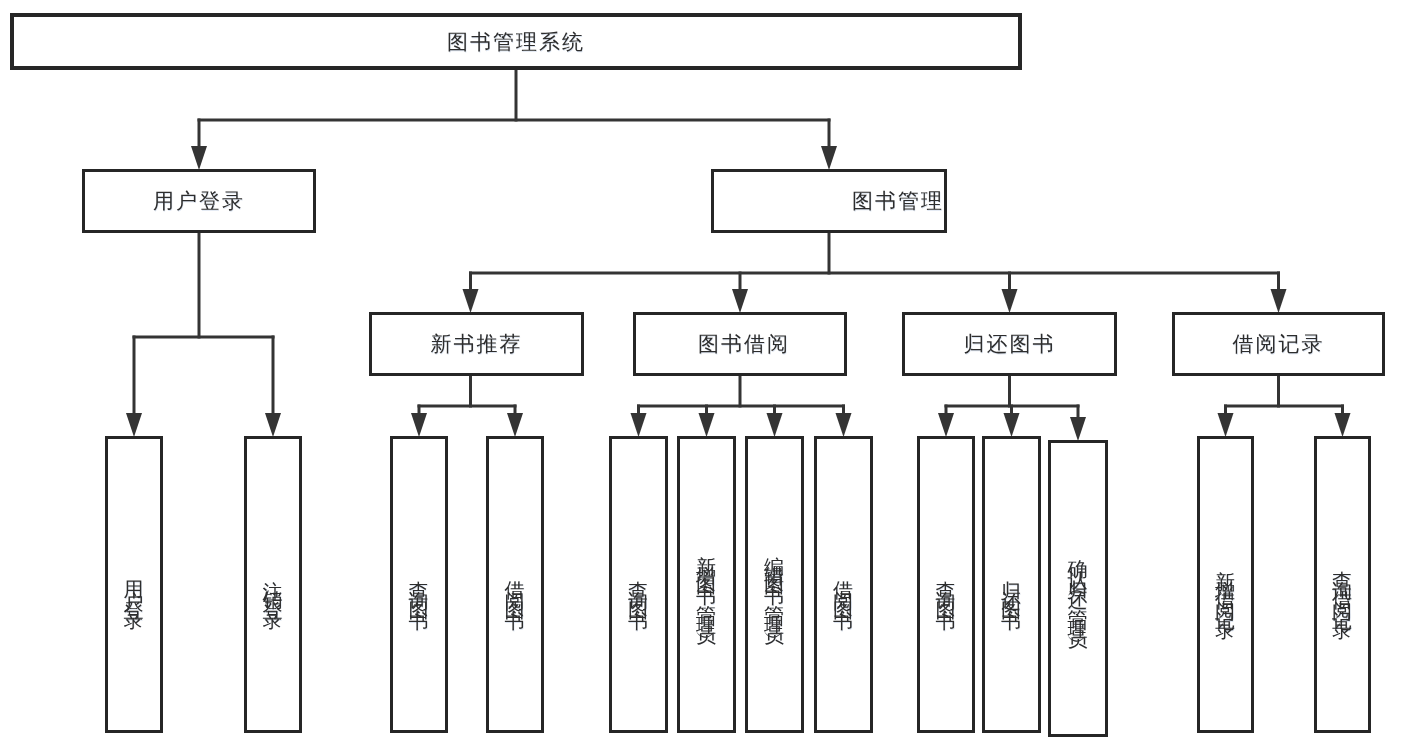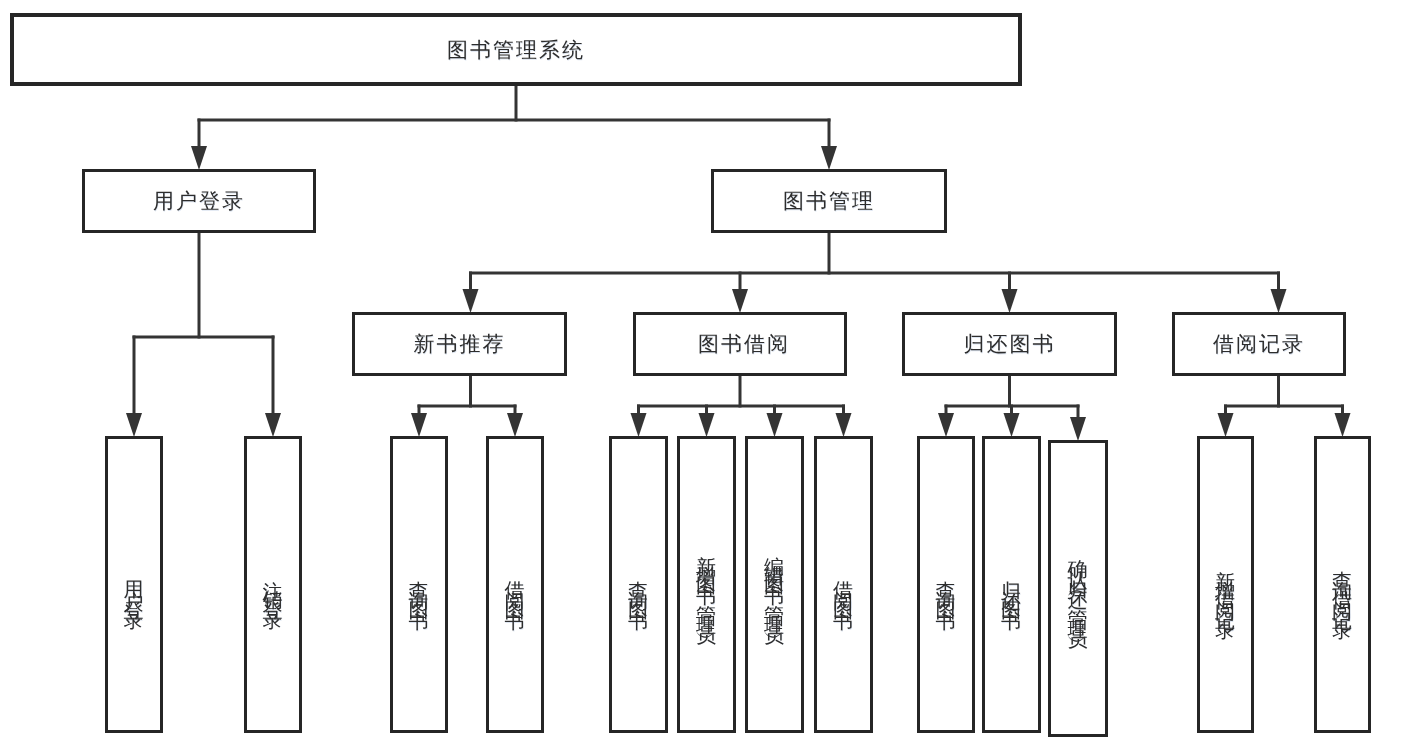--- a/index.html
+++ b/index.html
@@ -111,39 +111,39 @@
       <line x1="1078" y1="406" x2="1078" y2="424" stroke="#343434" stroke-width="3" stroke-linecap="square"></line>
       <polygon points="1070,417 1086,417 1078,441" fill="#343434"></polygon>
       <line x1="1278.5" y1="376" x2="1278.5" y2="406" stroke="#343434" stroke-width="3" stroke-linecap="square"></line>
       <line x1="1225.5" y1="406" x2="1342.5" y2="406" stroke="#343434" stroke-width="3" stroke-linecap="square"></line>
       <line x1="1225.5" y1="406" x2="1225.5" y2="420" stroke="#343434" stroke-width="3" stroke-linecap="square"></line>
       <polygon points="1217.5,413 1233.5,413 1225.5,437" fill="#343434"></polygon>
       <line x1="1342.5" y1="406" x2="1342.5" y2="420" stroke="#343434" stroke-width="3" stroke-linecap="square"></line>
       <polygon points="1334.5,413 1350.5,413 1342.5,437" fill="#343434"></polygon>
     </svg>
   <div id="nodes-layer">
-      <div class="node root" style="left: 10px; top: 13px; width: 1012px; height: 73px;">
+      <div class="node root" style="left: 10px; top: 13px; width: 1012px; height: 57px;">
         <span class="lbl">图书管理系统</span>
       </div>
       <div class="node" style="left: 82px; top: 169px; width: 234px; height: 64px;">
         <span class="lbl">用户登录</span>
       </div>
-      <div class="node" style="left: 711px; top: 169px; width: 236px; height: 64px;">
+      <div class="node" style="left: 711px; top: 169px; width: 236px; height: 64px; justify-content: flex-end;">
         <span class="lbl">图书管理</span>
       </div>
-      <div class="node" style="left: 352px; top: 312px; width: 215px; height: 64px;">
+      <div class="node" style="left: 369px; top: 312px; width: 215px; height: 64px;">
         <span class="lbl">新书推荐</span>
       </div>
       <div class="node" style="left: 633px; top: 312px; width: 214px; height: 64px; padding-left: 8px;">
         <span class="lbl">图书借阅</span>
       </div>
       <div class="node" style="left: 902px; top: 312px; width: 215px; height: 64px;">
         <span class="lbl">归还图书</span>
       </div>
-      <div class="node" style="left: 1172px; top: 312px; width: 174px; height: 64px;">
+      <div class="node" style="left: 1172px; top: 312px; width: 213px; height: 64px;">
         <span class="lbl">借阅记录</span>
       </div>
       <div class="node vertical" style="left: 105px; top: 436px; width: 58px; height: 297px;">
         <span class="lbl">用户登录</span>
       </div>
       <div class="node vertical" style="left: 244px; top: 436px; width: 58px; height: 297px;">
         <span class="lbl">注销登录</span>
       </div>
       <div class="node vertical" style="left: 390px; top: 436px; width: 58px; height: 297px;">
         <span class="lbl">查询图书</span>

